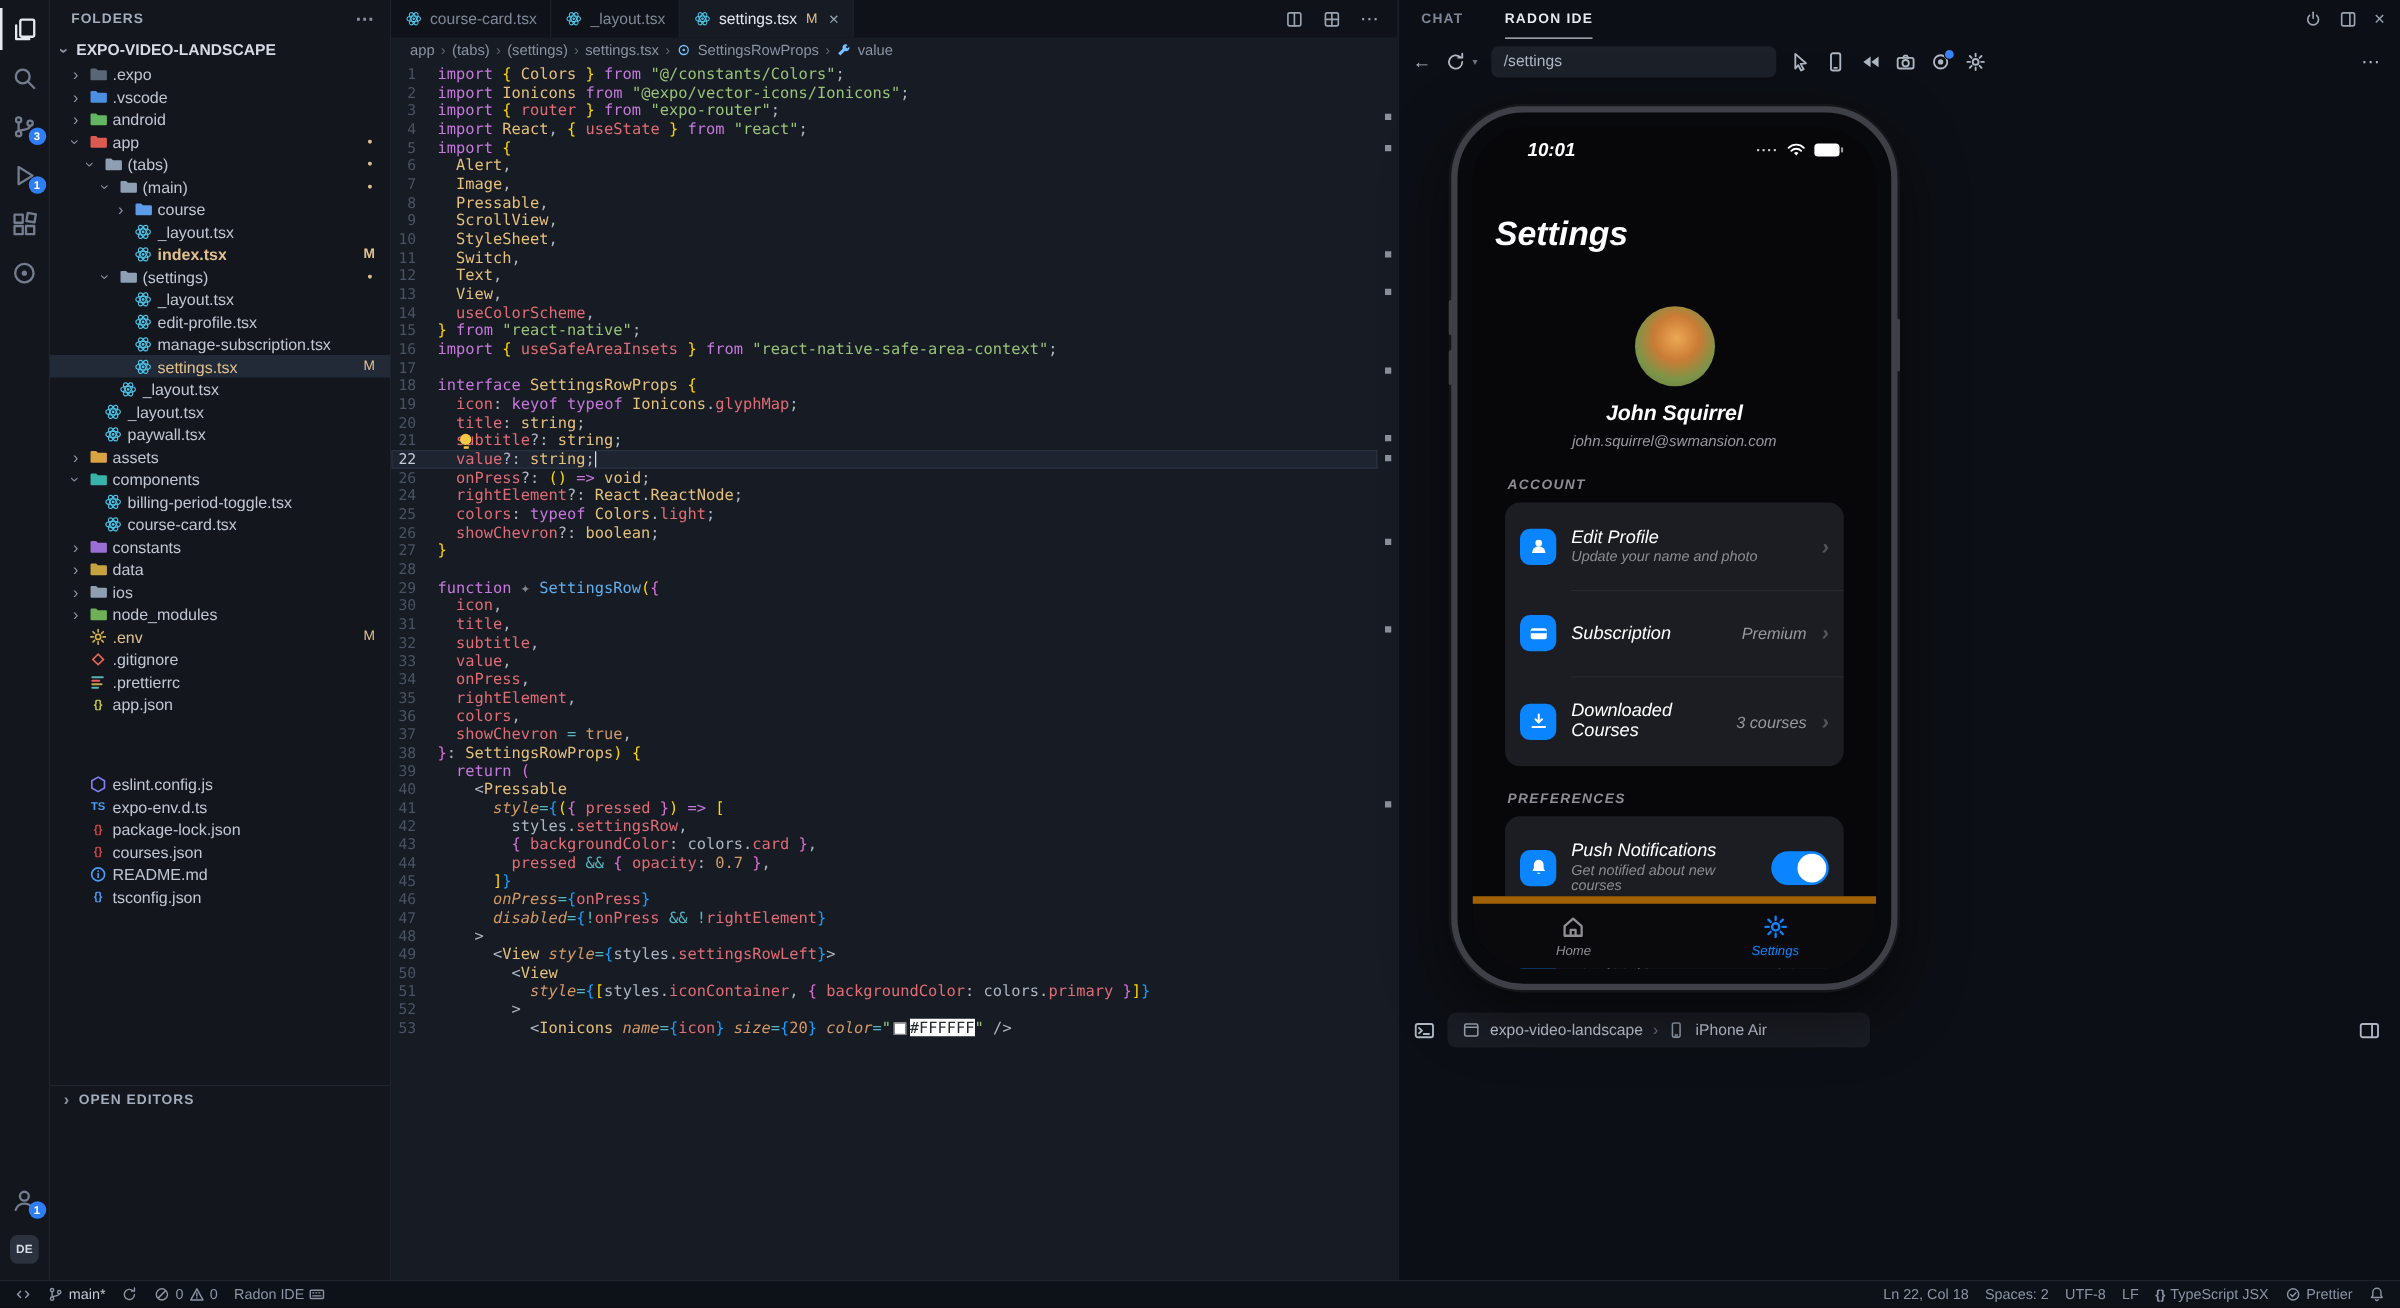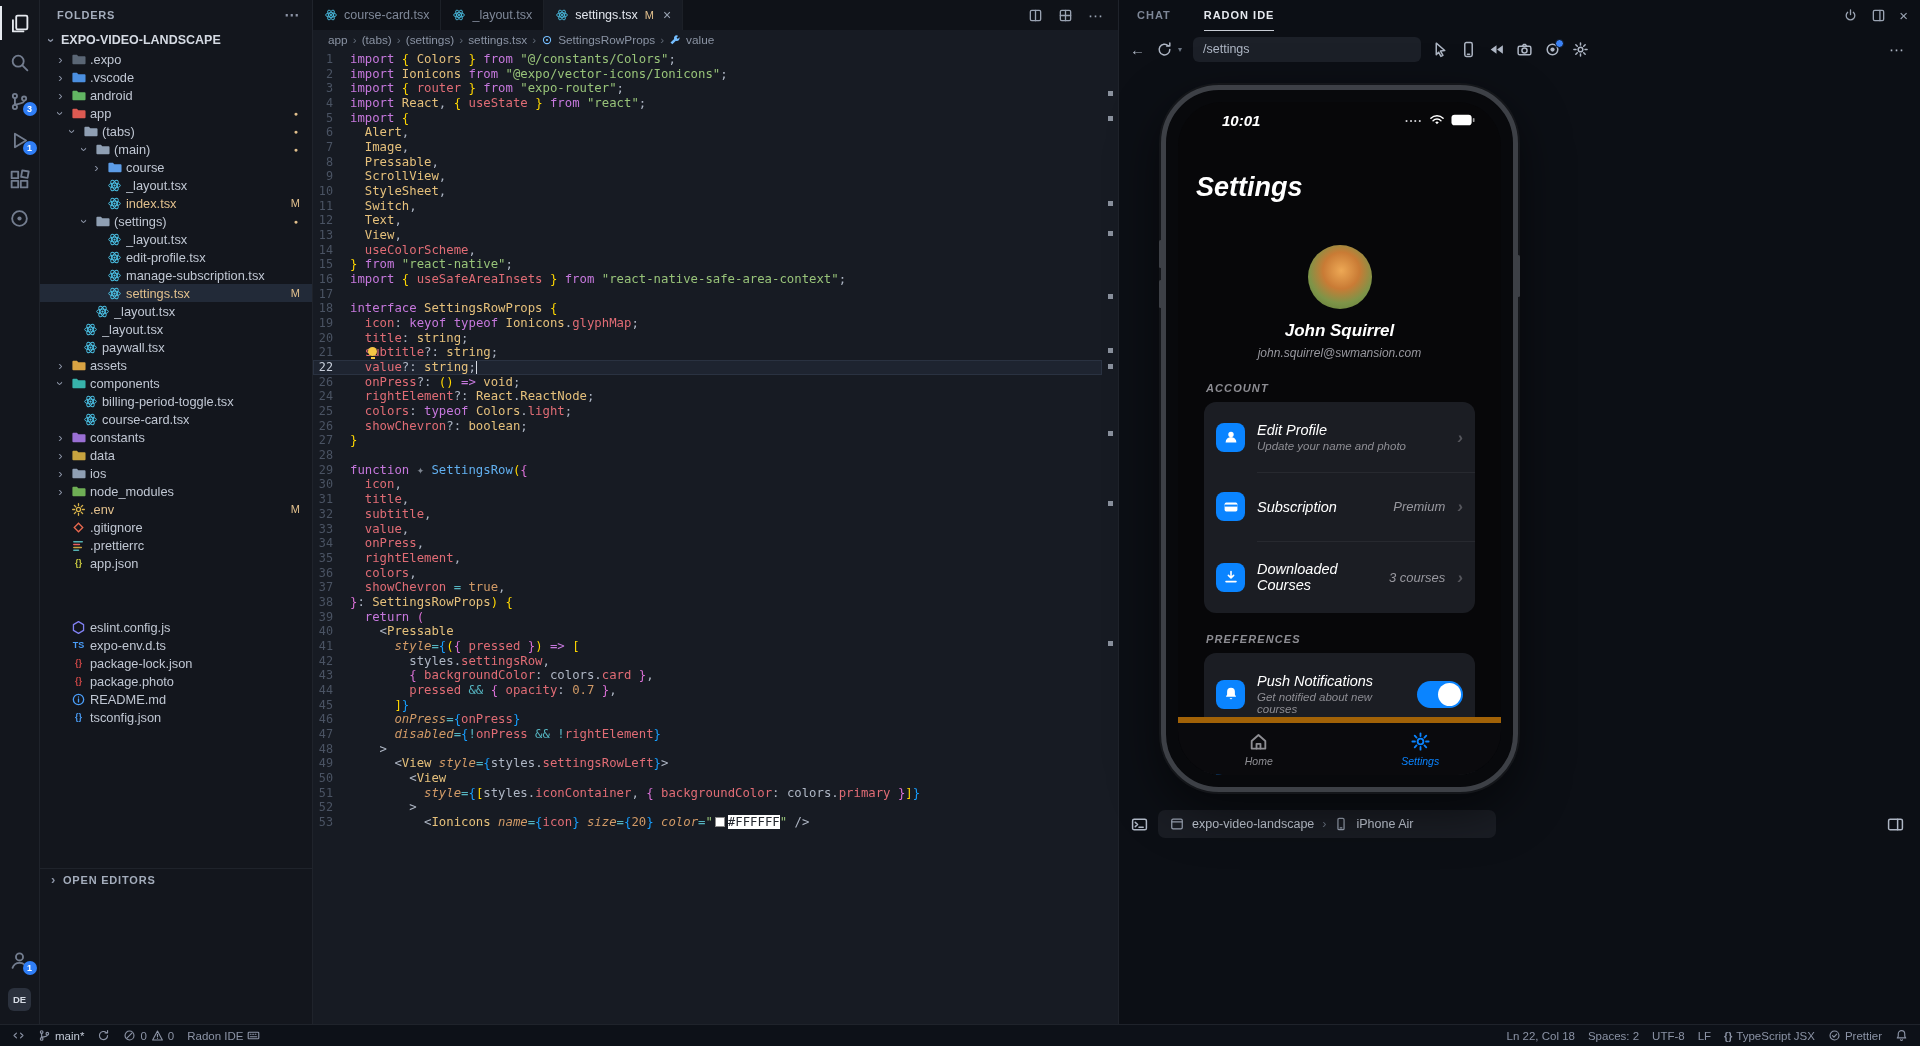--- a/index.html
+++ b/index.html
@@ -330,21 +330,21 @@
             <span class="icw" style="color: rgb(76, 195, 232);">
               <svg viewBox="0 0 16 16" fill="none" stroke="currentColor" stroke-width="1">
                 <ellipse cx="8" cy="8" rx="6.2" ry="2.5"></ellipse>
                 <ellipse cx="8" cy="8" rx="6.2" ry="2.5" transform="rotate(60 8 8)"></ellipse>
                 <ellipse cx="8" cy="8" rx="6.2" ry="2.5" transform="rotate(120 8 8)"></ellipse>
                 <circle cx="8" cy="8" r="1.2" fill="currentColor" stroke="none"></circle>
               </svg>
             </span>
             <span class="tlabel">_layout.tsx</span>
           </div>
-          <div class="trow mod" style="padding-left: 50px;">
+          <div class="trow mod" style="padding-left: 50px; font-weight: bold;">
             <span class="chev hid">›</span>
             <span class="icw" style="color: rgb(76, 195, 232);">
               <svg viewBox="0 0 16 16" fill="none" stroke="currentColor" stroke-width="1">
                 <ellipse cx="8" cy="8" rx="6.2" ry="2.5"></ellipse>
                 <ellipse cx="8" cy="8" rx="6.2" ry="2.5" transform="rotate(60 8 8)"></ellipse>
                 <ellipse cx="8" cy="8" rx="6.2" ry="2.5" transform="rotate(120 8 8)"></ellipse>
                 <circle cx="8" cy="8" r="1.2" fill="currentColor" stroke="none"></circle>
               </svg>
             </span>
             <span class="tlabel">index.tsx</span>
@@ -575,21 +575,21 @@
             <span class="tlabel">expo-env.d.ts</span>
           </div>
           <div class="trow" style="padding-left: 14px;">
             <span class="chev hid">›</span>
             <span class="icw glyphic" style="color: rgb(203, 71, 71);">{}</span>
             <span class="tlabel">package-lock.json</span>
           </div>
           <div class="trow" style="padding-left: 14px;">
             <span class="chev hid">›</span>
             <span class="icw glyphic" style="color: rgb(203, 71, 71);">{}</span>
-            <span class="tlabel">package.photo</span>
+            <span class="tlabel">courses.json</span>
           </div>
           <div class="trow" style="padding-left: 14px;">
             <span class="chev hid">›</span>
             <span class="icw" style="color: rgb(74, 157, 248);">
               <svg viewBox="0 0 16 16" fill="none" stroke="currentColor" stroke-width="1.4" stroke-linecap="round" stroke-linejoin="round">
                 <circle cx="8" cy="8" r="5.5"></circle>
                 <path d="M8 7.4v3.2M8 5.2v.2"></path>
               </svg>
             </span>
             <span class="tlabel">README.md</span>

